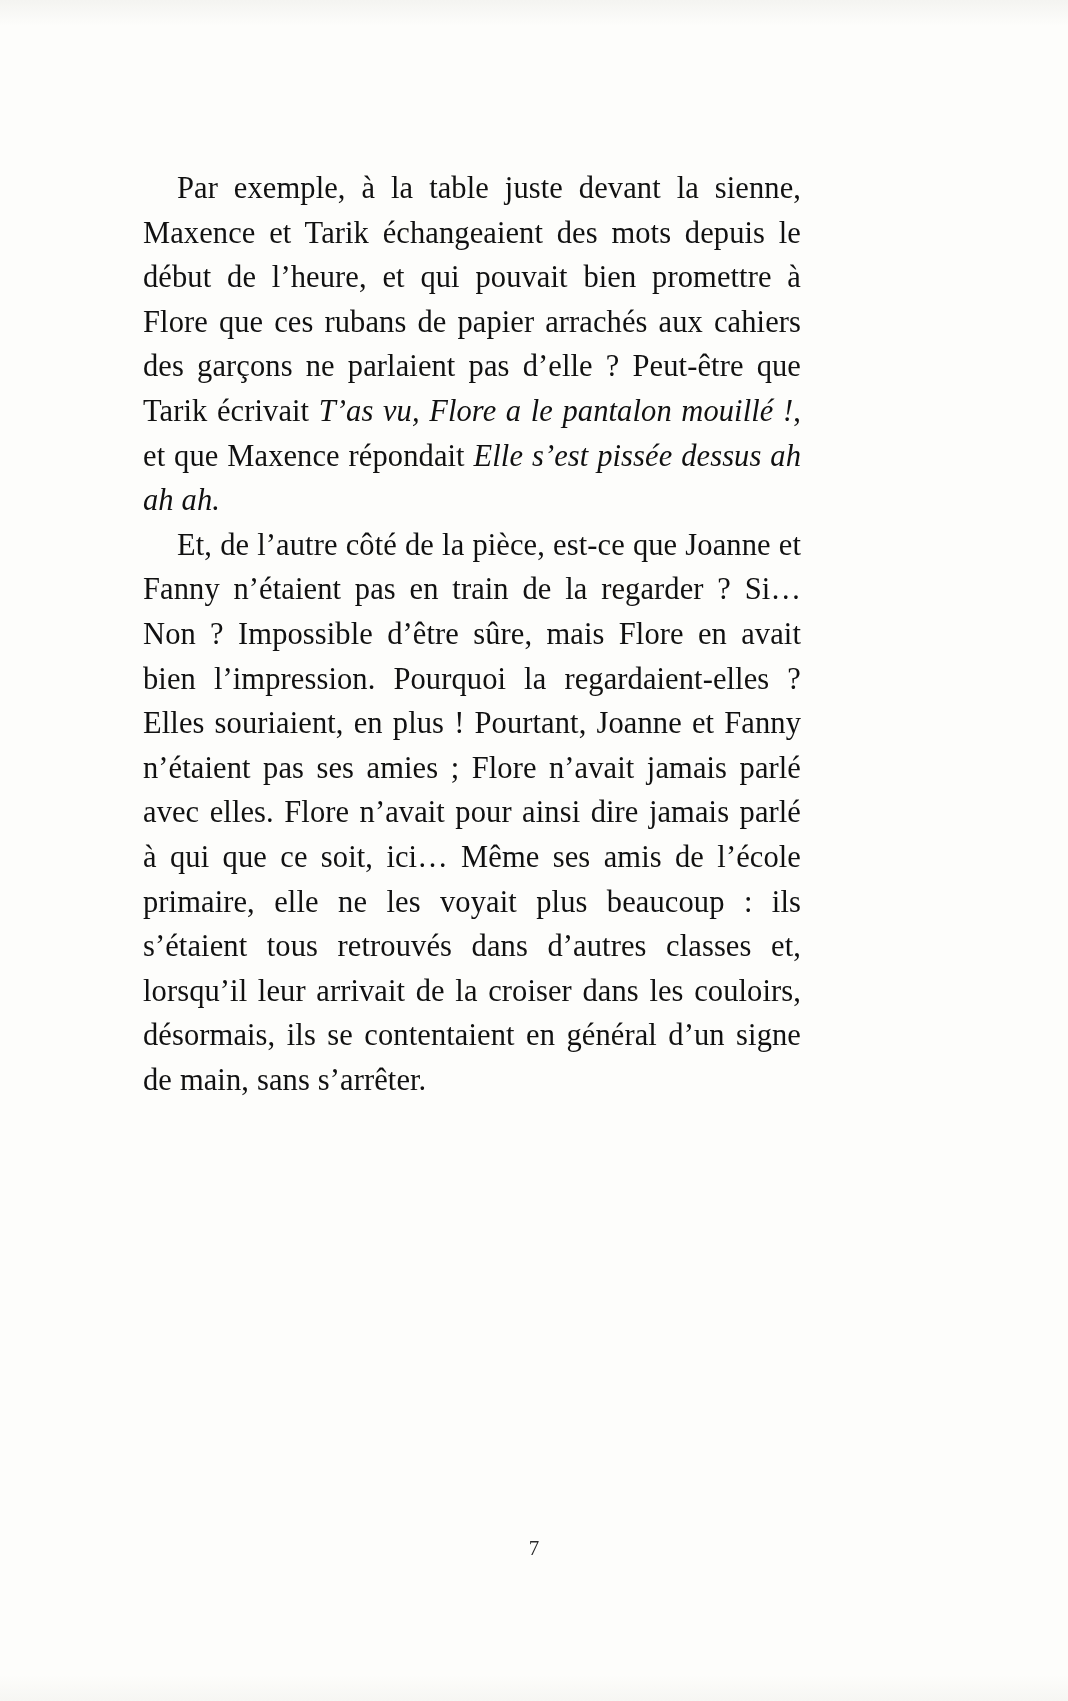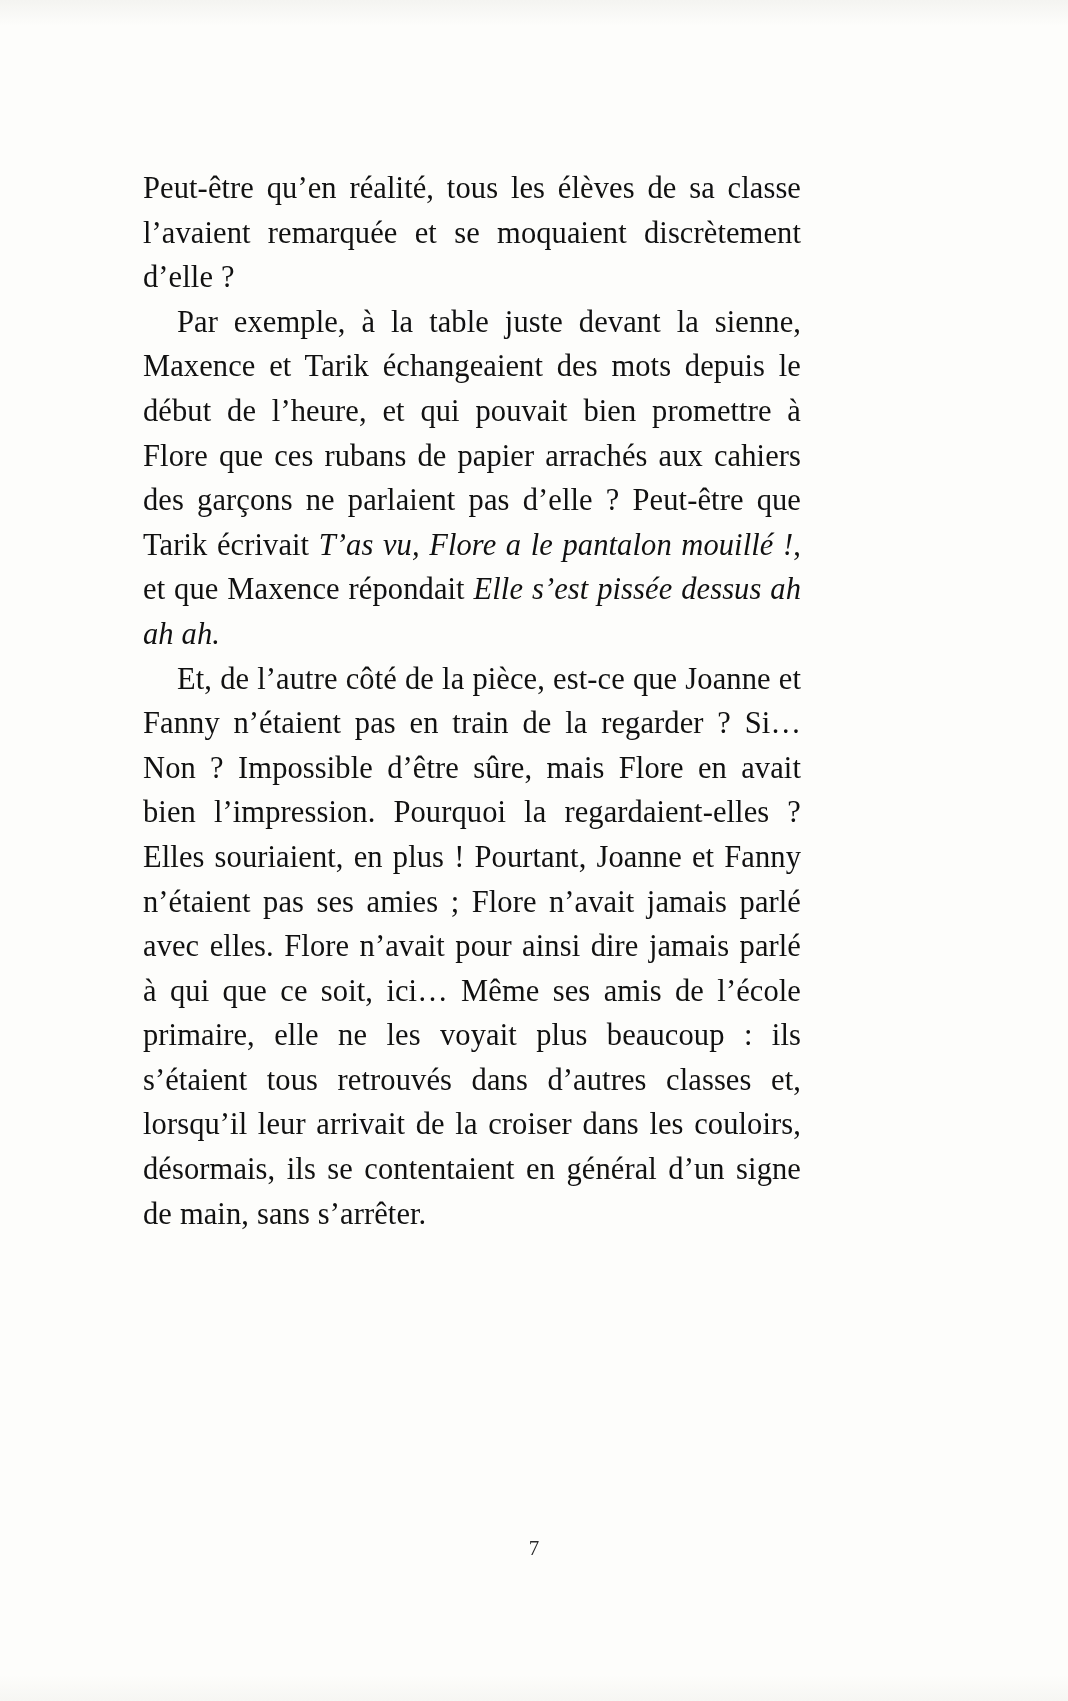--- a/index.html
+++ b/index.html
@@ -68,23 +68,20 @@
   }
 </style>
 </head>
 <body>
 
 <div class="page">
   <div class="paper-texture"></div>
 
   <div class="text-block">
 
-    <p class="para" id="para-1">
-      <span>Peut-être qu’en réalité, tous les élèves de sa classe l’avaient remarquée et se moquaient discrètement d’elle ?</span>
-    </p>
 
     <p class="para indent" id="para-2">
       <span>Par exemple, à la table juste devant la sienne, Maxence et Tarik échangeaient des mots depuis le début de l’heure, et qui pouvait bien promettre à Flore que ces rubans de papier arrachés aux cahiers des garçons ne parlaient pas d’elle ? Peut-être que Tarik écrivait </span><em class="quote">T’as vu, Flore a le pantalon mouillé !</em><span>, et que Maxence répondait </span><em class="quote">Elle s’est pissée dessus ah ah ah.</em>
     </p>
 
     <p class="para indent" id="para-3">
       <span>Et, de l’autre côté de la pièce, est-ce que Joanne et Fanny n’étaient pas en train de la regarder ? Si… Non ? Impossible d’être sûre, mais Flore en avait bien l’impression. Pourquoi la regardaient-elles ? Elles souriaient, en plus ! Pourtant, Joanne et Fanny n’étaient pas ses amies ; Flore n’avait jamais parlé avec elles. Flore n’avait pour ainsi dire jamais parlé à qui que ce soit, ici… Même ses amis de l’école primaire, elle ne les voyait plus beaucoup : ils s’étaient tous retrouvés dans d’autres classes et, lorsqu’il leur arrivait de la croiser dans les couloirs, désormais, ils se contentaient en général d’un signe de main, sans s’arrêter.</span>
     </p>
 
   </div>

